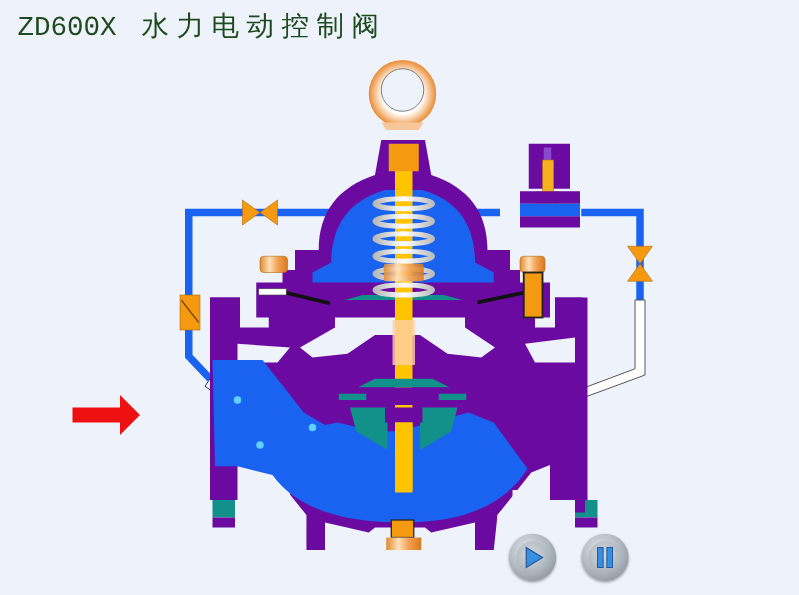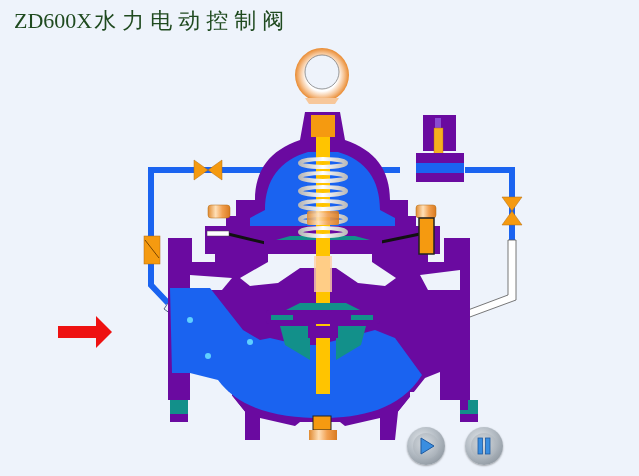--- a/index.html
+++ b/index.html
@@ -1,19 +1,19 @@
 <!DOCTYPE html>
 <html><head>
 <meta charset="utf-8">
 <style>
   html, body { margin: 0; padding: 0; }
   body { width: 639px; height: 476px; background: #eef3fb; position: relative; overflow: hidden; font-family: "DejaVu Sans", sans-serif; }
   .title { position: absolute; left: 14px; top: 6px; font-size: 22px; color: #1f4a1f; letter-spacing: 1px; font-family: "DejaVu Sans", sans-serif; white-space: nowrap; }
-  .title .code { font-family: Liberation Serif, serif; letter-spacing: 0; }
-  .title .cn { letter-spacing: 6px; margin-left: 2px; }
+  .title .code { font-family: Liberation Mono, monospace; letter-spacing: 0; }
+  .title .cn { letter-spacing: 6px; margin-left: 20px; }
   svg.diagram { position: absolute; left: 0; top: 0; }
   .ctrl { position: absolute; width: 38px; height: 38px; border-radius: 50%; background: radial-gradient(circle at 40% 35%, #e2e6ea 0%, #b4bcc4 45%, #7c858e 100%); box-shadow: 0 1px 2px rgba(0,0,0,0.35); cursor: pointer; }
   .ctrl .inner { position: absolute; left: 6px; top: 6px; width: 26px; height: 26px; border-radius: 50%; background: radial-gradient(circle at 45% 40%, #d6dbe0 0%, #9aa3ac 100%); }
   .ctrl svg { position: absolute; left: 0; top: 0; }
 </style>
 </head>
 <body>
 
 <div class="title">
   <span class="code">ZD600X</span><span class="cn">水力电动控制阀</span>

